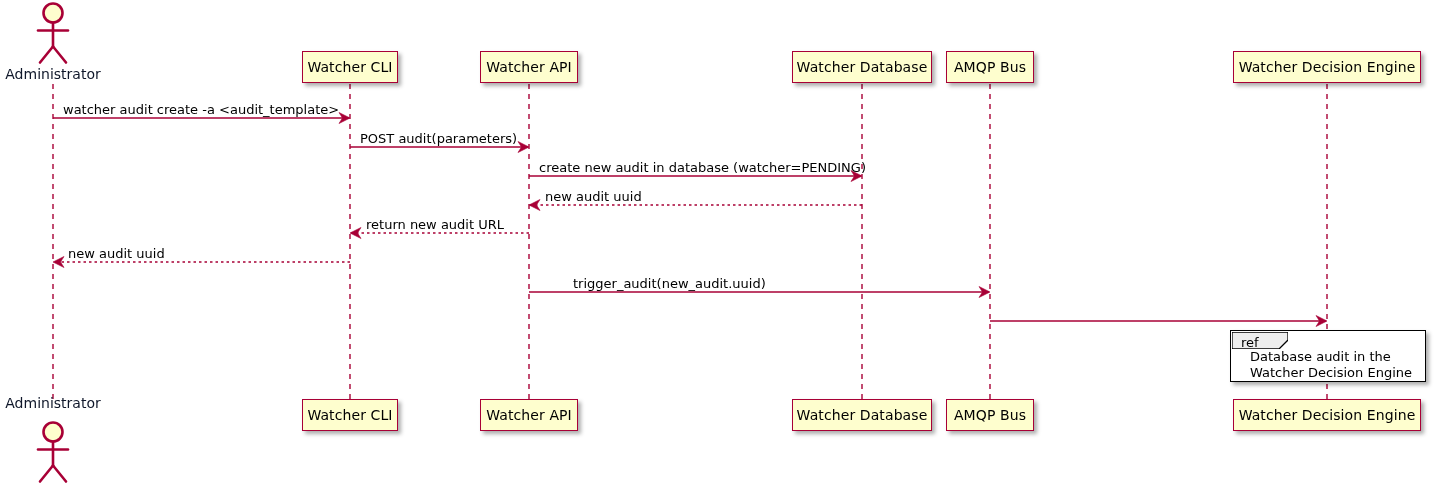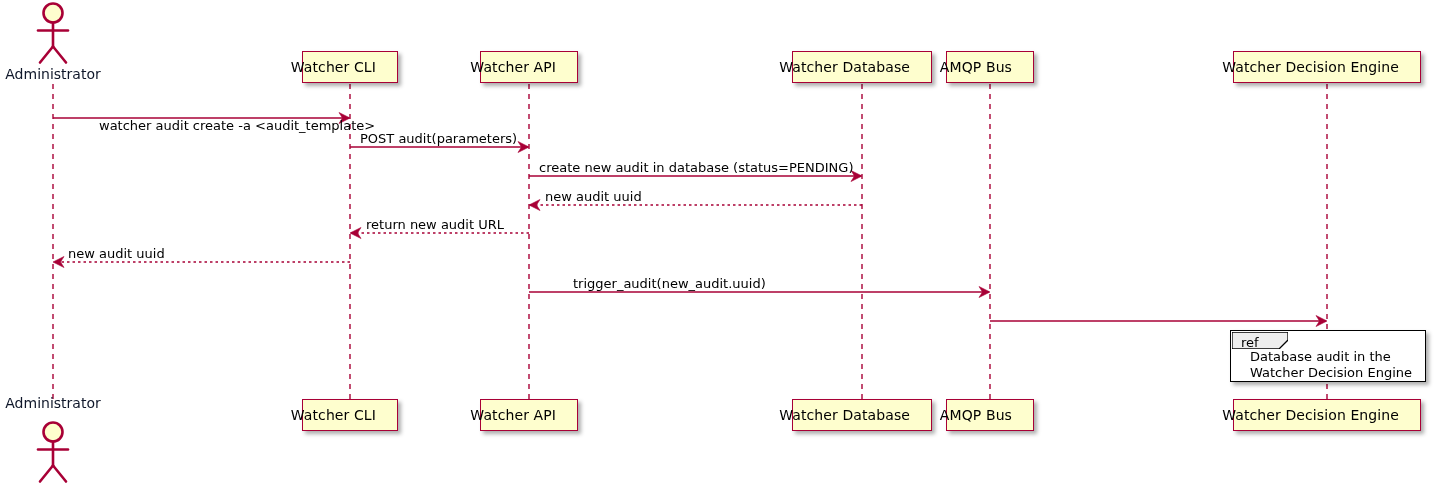--- a/index.html
+++ b/index.html
@@ -29,21 +29,21 @@
   .participant {
     position: absolute;
     box-sizing: border-box;
     background: #FEFECE;
     border: 1.5px solid #A80036;
     color: #000000;
     font-size: 14px;
     line-height: 1;
     display: flex;
     align-items: center;
-    justify-content: flex-end;
+    justify-content: center;
     white-space: nowrap;
     box-shadow: 3px 3px 4px rgba(0,0,0,0.32);
     padding: 0 21px;
     letter-spacing: 0.1px;
   }
   
   .actor-label {
     position: absolute;
     font-size: 14px;
     color: #0f172a;
@@ -135,23 +135,23 @@
       <g>
         <circle cx="53" cy="432" r="9.5" fill="#FEFECE" stroke="#A80036" stroke-width="2.6"></circle>
         <line x1="53" y1="441.5" x2="53" y2="465.5" stroke="#A80036" stroke-width="2.6" stroke-linecap="round"></line>
         <line x1="38" y1="449.5" x2="68" y2="449.5" stroke="#A80036" stroke-width="2.6" stroke-linecap="round"></line>
         <line x1="53" y1="465.5" x2="40" y2="481.5" stroke="#A80036" stroke-width="2.6" stroke-linecap="round"></line>
         <line x1="53" y1="465.5" x2="66" y2="481.5" stroke="#A80036" stroke-width="2.6" stroke-linecap="round"></line>
       </g>
     </svg>
 
   <div class="layer" id="dom-layer">
-      <div class="msg-label" style="left: 63px; top: 119px; margin-left: 36px;">watcher audit create -a &lt;audit_template&gt;</div>
+      <div class="msg-label" style="left: 63px; top: 103px;">watcher audit create -a &lt;audit_template&gt;</div>
       <div class="msg-label" style="left: 360px; top: 132px;">POST audit(parameters)</div>
-      <div class="msg-label" style="left: 539px; top: 161px;">create new audit in database (status=PENDING)</div>
+      <div class="msg-label" style="left: 539px; top: 161px;">create new audit in database (watcher=PENDING)</div>
       <div class="msg-label" style="left: 545px; top: 190px;">new audit uuid</div>
       <div class="msg-label" style="left: 366px; top: 218px;">return new audit URL</div>
       <div class="msg-label" style="left: 68px; top: 247px;">new audit uuid</div>
       <div class="msg-label" style="left: 539px; top: 277px; margin-left: 34px;">trigger_audit(new_audit.uuid)</div>
       <div class="participant" style="left: 302px; top: 51px; width: 96px; height: 32px;">
         <span>Watcher CLI</span>
       </div>
       <div class="participant" style="left: 302px; top: 399px; width: 96px; height: 32px;">
         <span>Watcher CLI</span>
       </div>

